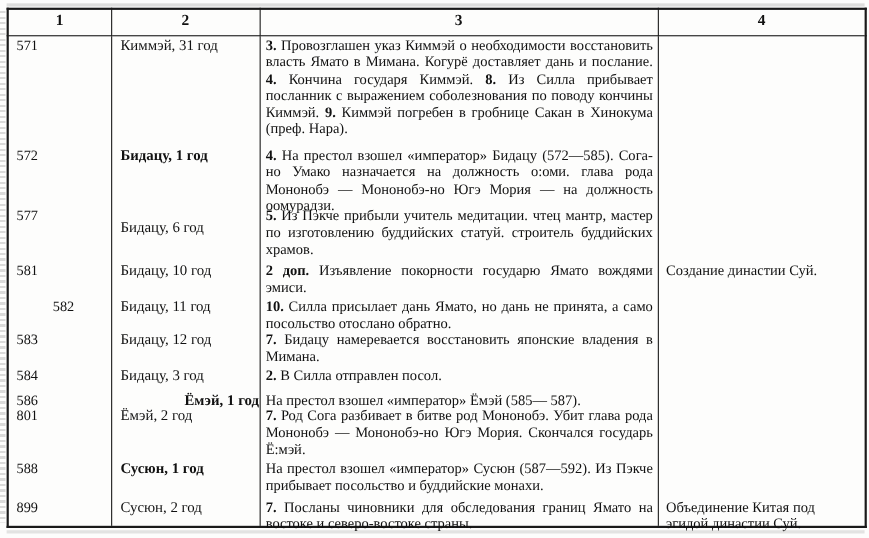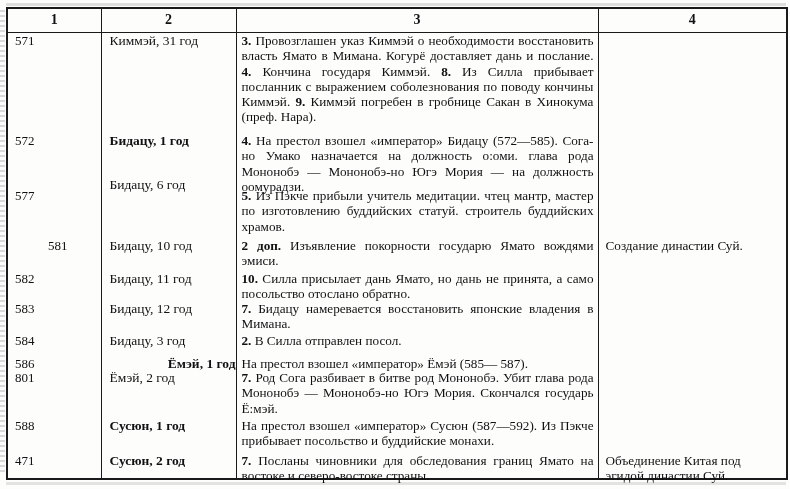--- a/index.html
+++ b/index.html
@@ -166,43 +166,43 @@
         <th>4</th>
       </tr>
     </thead>
     <tbody>
       <tr>
         <td>
           <div class="colstack col-year" id="stack-year">
               <div class="cellblock" style="top: 0px;">571</div>
               <div class="cellblock" style="top: 100px;">572</div>
               <div class="cellblock" style="top: 155px;">577</div>
-              <div class="cellblock" style="top: 205px; text-align: center;">581</div>
-              <div class="cellblock" style="top: 238px;">582</div>
+              <div class="cellblock" style="top: 205px;">581</div>
+              <div class="cellblock" style="top: 238px; text-align: center;">582</div>
               <div class="cellblock" style="top: 268px;">583</div>
               <div class="cellblock" style="top: 300px;">584</div>
               <div class="cellblock" style="top: 323px;">586</div>
               <div class="cellblock" style="top: 337px;">801</div>
               <div class="cellblock" style="top: 385px;">588</div>
-              <div class="cellblock" style="top: 420px;">471</div>
+              <div class="cellblock" style="top: 420px;">899</div>
             </div>
         </td>
         <td>
           <div class="colstack col-reign" id="stack-reign">
               <div class="cellblock" style="top: 0px;">Киммэй, 31 год</div>
               <div class="cellblock b" style="top: 100px;">Бидацу, 1 год</div>
-              <div class="cellblock" style="top: 144px;">Бидацу, 6 год</div>
+              <div class="cellblock" style="top: 166px;">Бидацу, 6 год</div>
               <div class="cellblock" style="top: 205px;">Бидацу, 10 год</div>
               <div class="cellblock" style="top: 238px;">Бидацу, 11 год</div>
               <div class="cellblock" style="top: 268px;">Бидацу, 12 год</div>
               <div class="cellblock" style="top: 300px;">Бидацу, 3 год</div>
               <div class="cellblock b" style="top: 323px; text-align: right;">Ёмэй, 1 год</div>
               <div class="cellblock" style="top: 337px;">Ёмэй, 2 год</div>
               <div class="cellblock b" style="top: 385px;">Сусюн, 1 год</div>
-              <div class="cellblock" style="top: 420px; font-weight: bold;">Сусюн, 2 год</div>
+              <div class="cellblock" style="top: 420px;">Сусюн, 2 год</div>
             </div>
         </td>
         <td>
           <div class="colstack col-events" id="stack-events">
               <div class="cellblock" style="top: 0px;"><span class="num">3.</span> Провозглашен указ Киммэй о необходимости восстановить власть Ямато в Мимана. Когурё доставляет дань и послание. <span class="num">4.</span> Кончина государя Киммэй. <span class="num">8.</span> Из Силла прибывает посланник с выражением соболезнования по поводу кончины Киммэй. <span class="num">9.</span> Киммэй погребен в гробнице Сакан в Хинокума (преф. Нара).</div>
               <div class="cellblock" style="top: 100px;"><span class="num">4.</span> На престол взошел «император» Бидацу (572—585). Сога-но Умако назначается на должность о:оми. глава рода Мононобэ — Мононобэ-но Югэ Мория — на должность оомурадзи.</div>
               <div class="cellblock" style="top: 155px;"><span class="num">5.</span> Из Пэкче прибыли учитель медитации. чтец мантр, мастер по изготовлению буддийских статуй. строитель буддийских храмов.</div>
               <div class="cellblock" style="top: 205px;"><span class="num">2 доп.</span> Изъявление покорности государю Ямато вождями эмиси.</div>
               <div class="cellblock" style="top: 238px;"><span class="num">10.</span> Силла присылает дань Ямато, но дань не принята, а само посольство отослано обратно.</div>
               <div class="cellblock" style="top: 268px;"><span class="num">7.</span> Бидацу намеревается восстановить японские владения в Мимана.</div>

